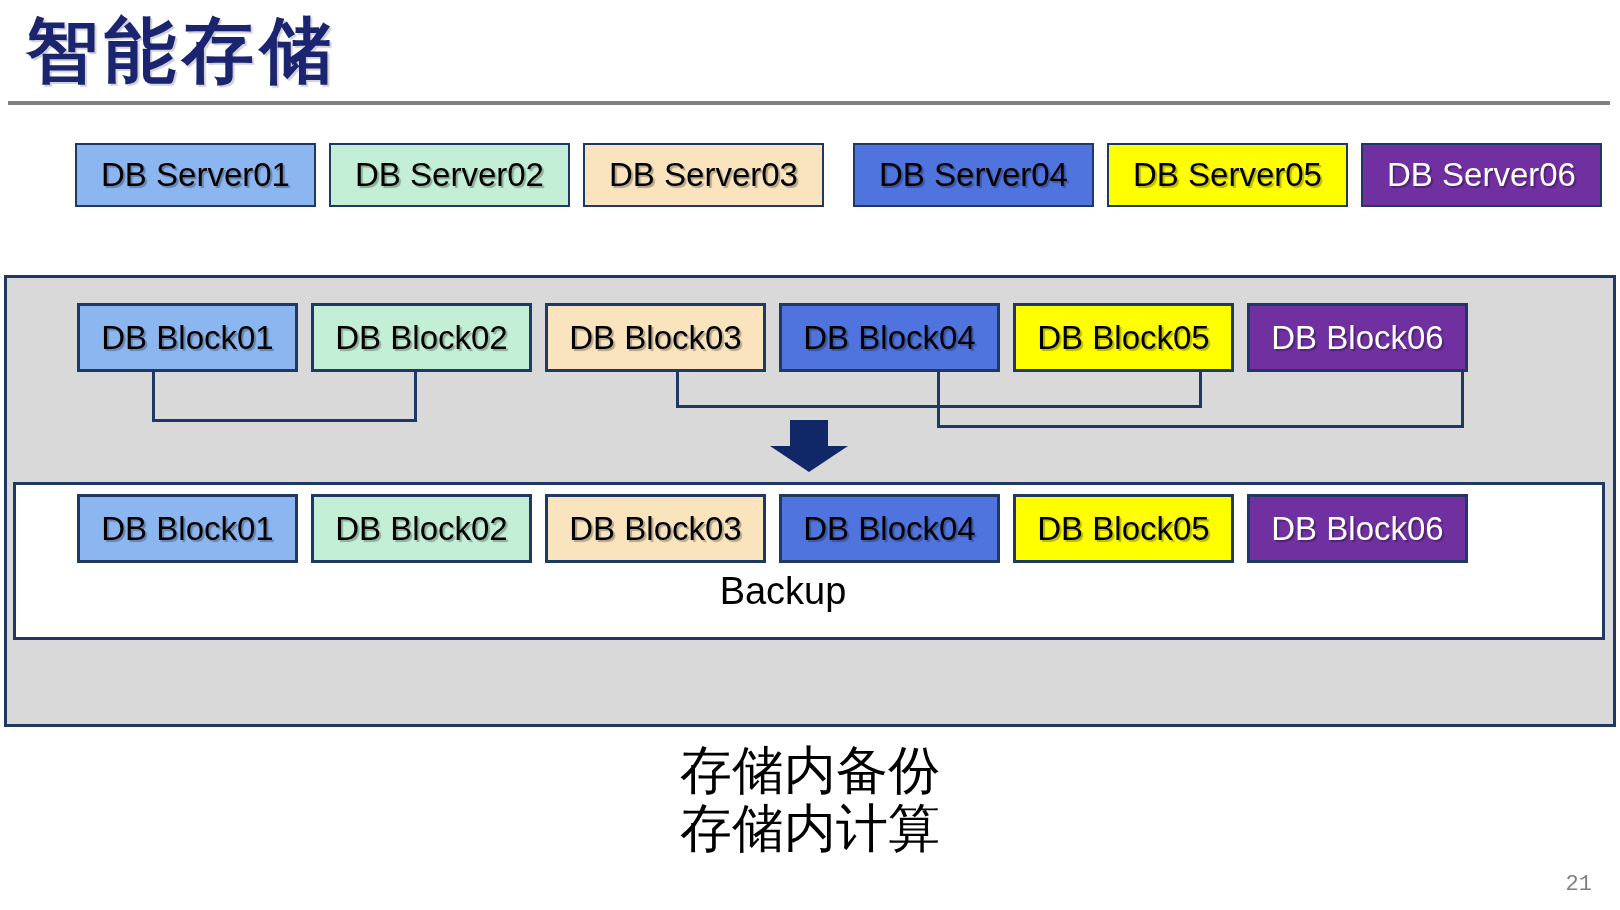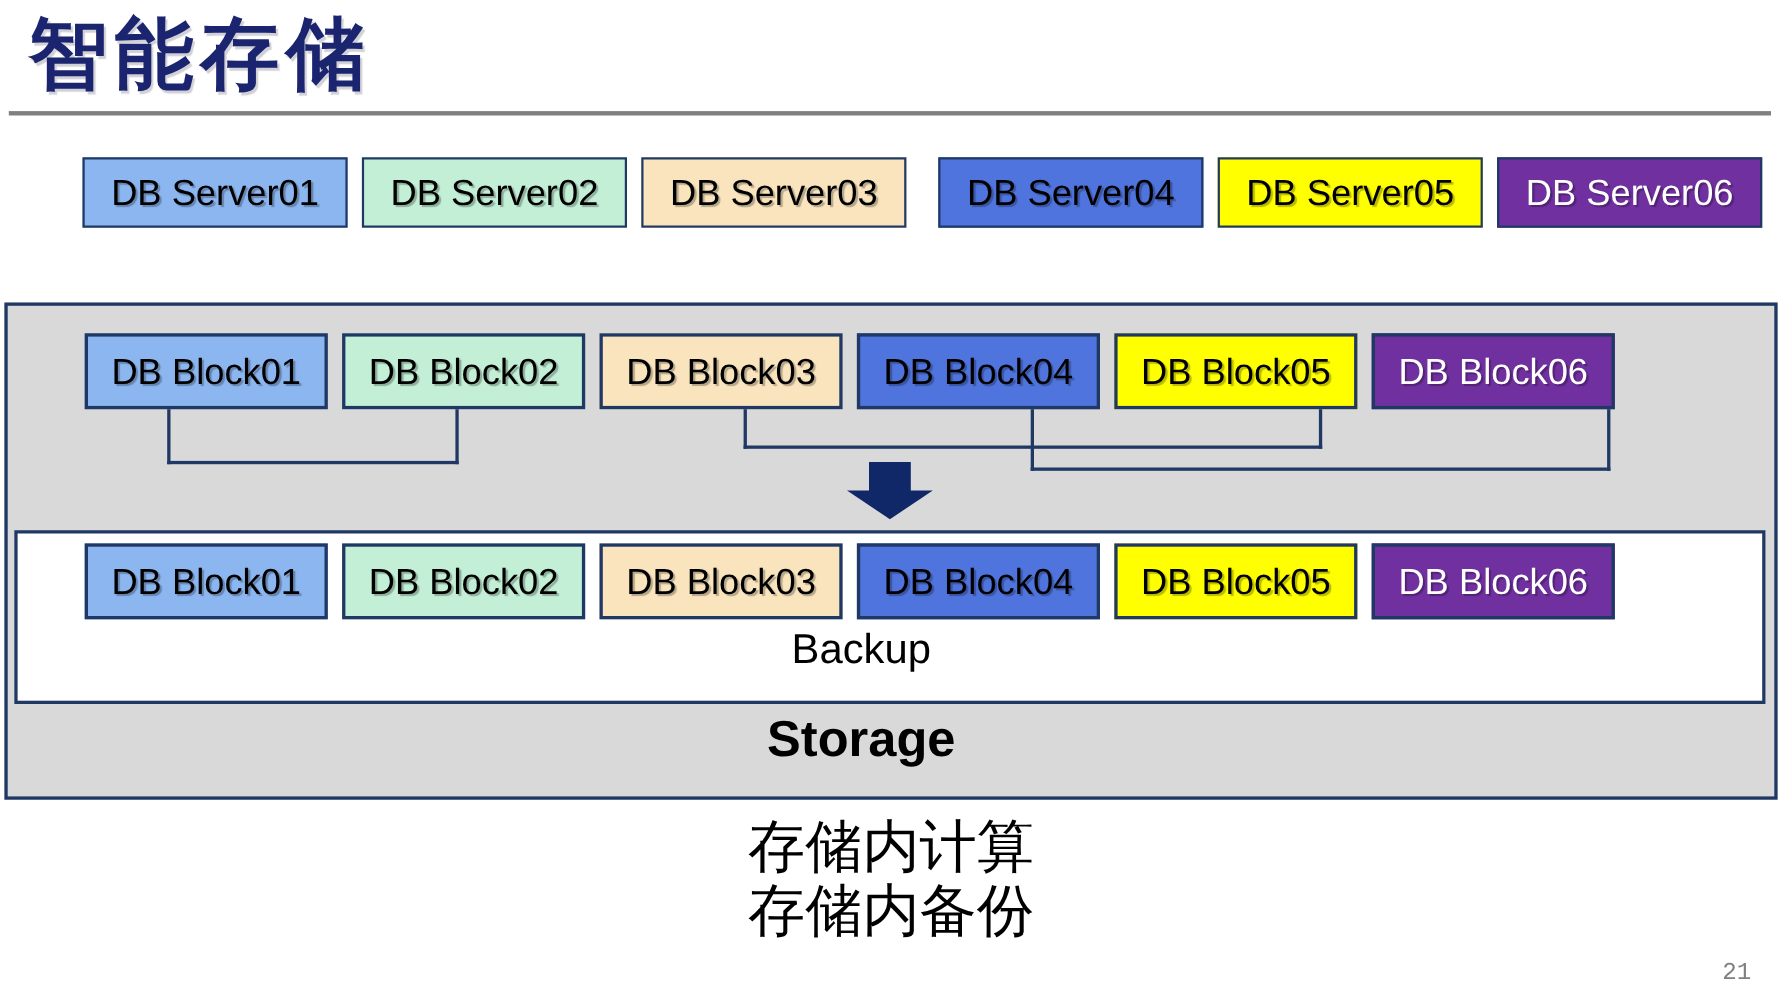--- a/index.html
+++ b/index.html
@@ -90,21 +90,20 @@
   <div class="row row-blocks-bottom">
       <div class="box" style="background: rgb(140, 182, 240); color: rgb(0, 0, 0);">DB Block01</div>
       <div class="box" style="background: rgb(195, 239, 214); color: rgb(0, 0, 0);">DB Block02</div>
       <div class="box" style="background: rgb(249, 228, 189); color: rgb(0, 0, 0);">DB Block03</div>
       <div class="box" style="background: rgb(79, 116, 221); color: rgb(0, 0, 0);">DB Block04</div>
       <div class="box" style="background: rgb(255, 255, 0); color: rgb(0, 0, 0);">DB Block05</div>
       <div class="box" style="background: rgb(112, 48, 160); color: rgb(255, 255, 255);">DB Block06</div>
     </div>
 
   <div class="backup-label">Backup</div>
-  <div class="storage-label">Storage</div>
 
   <div class="captions">
+    <div>存储内备份</div>
     <div>存储内计算</div>
-    <div>存储内备份</div>
   </div>
 
   <div class="page-num">21</div>
 </div>
 
 </body></html>

